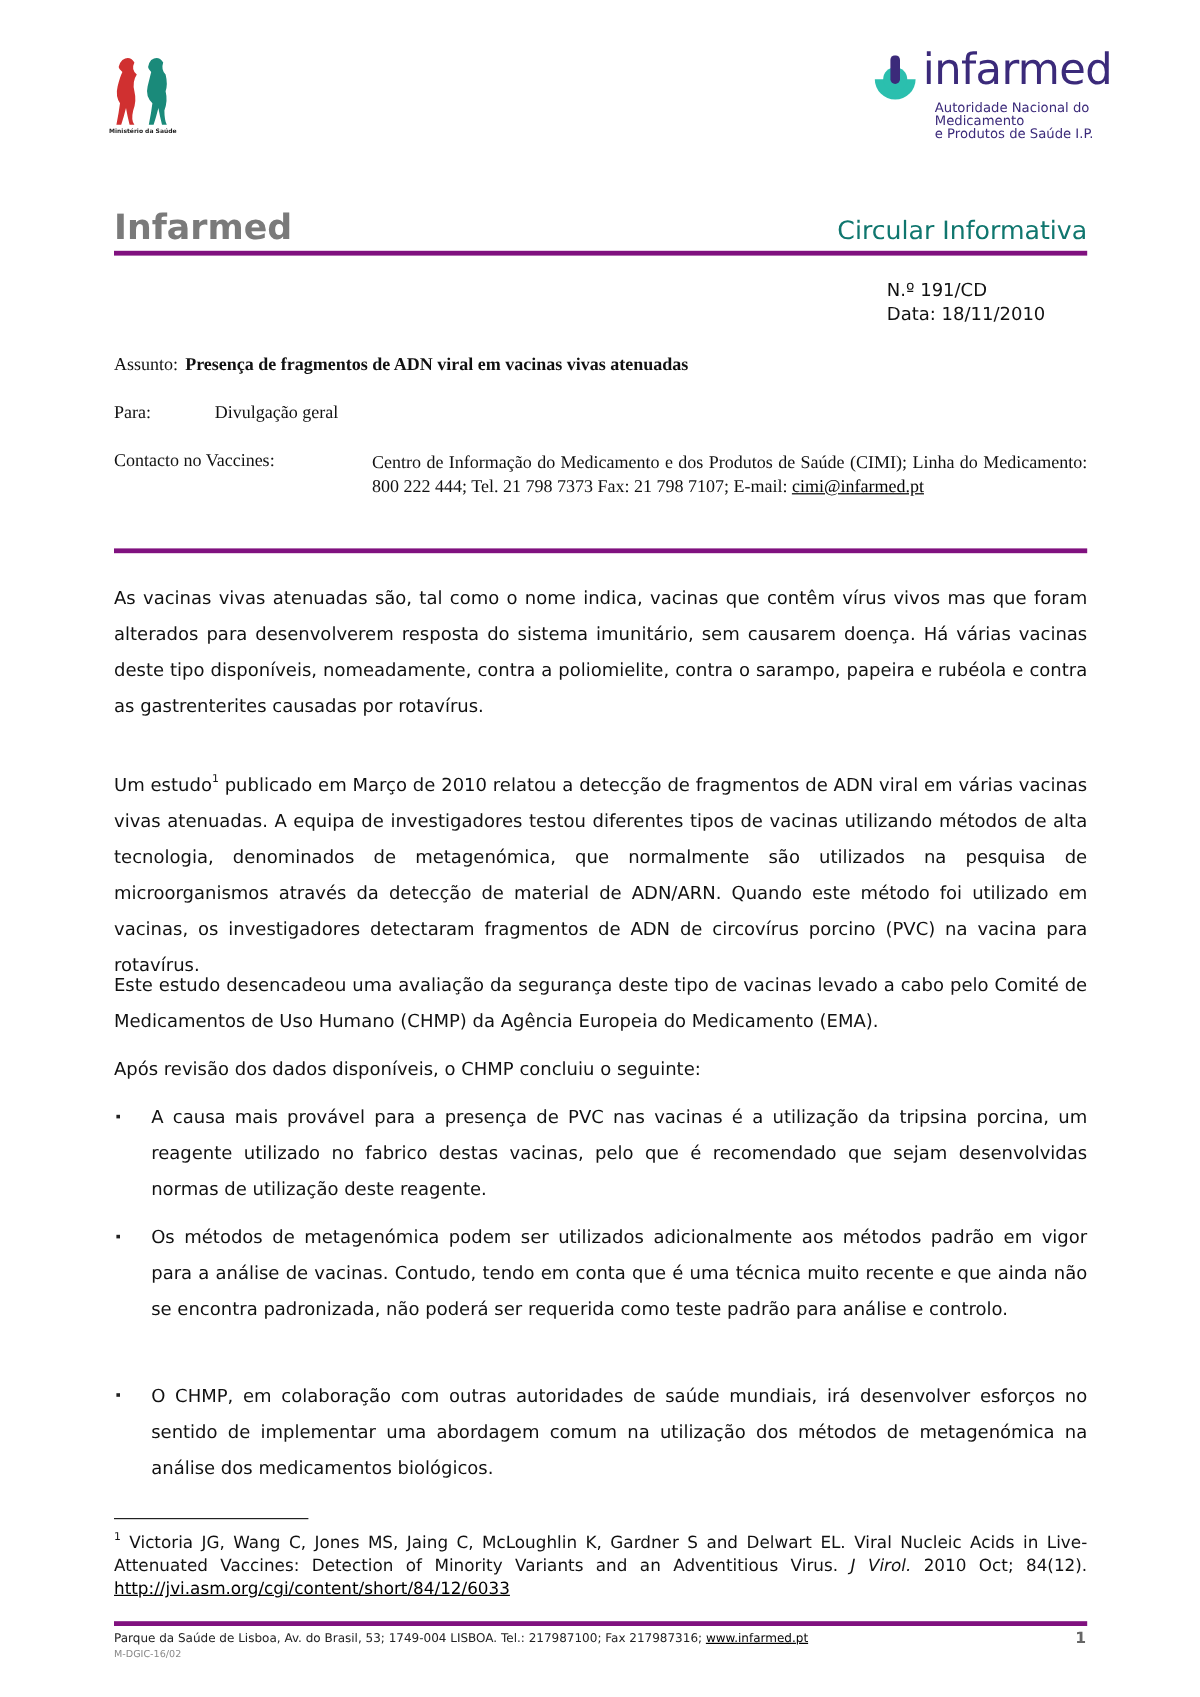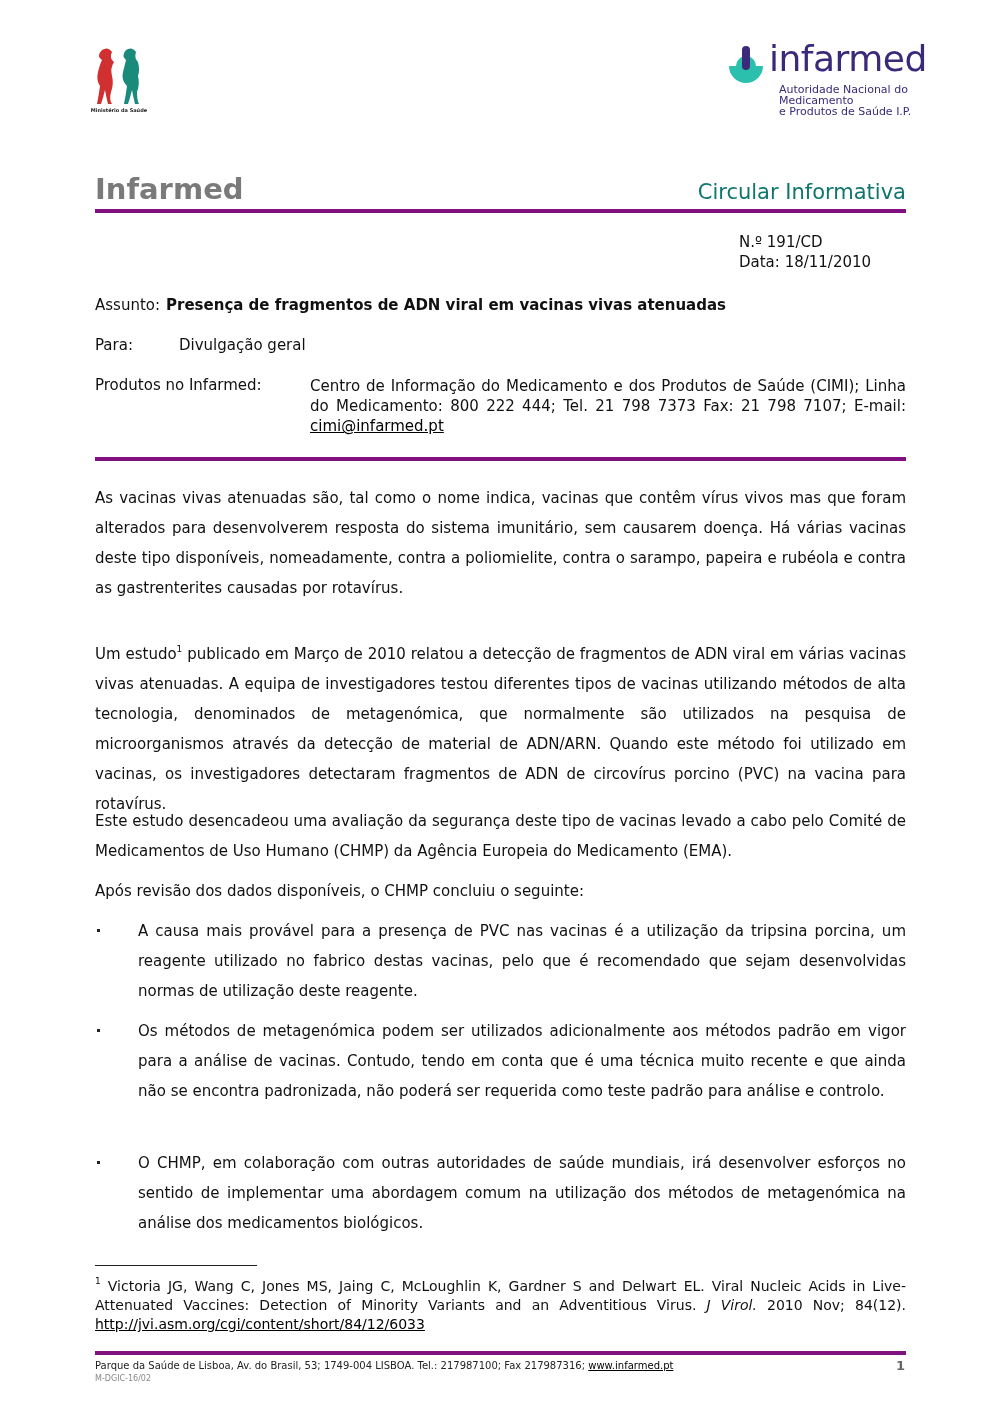--- a/index.html
+++ b/index.html
@@ -17,40 +17,40 @@
   .inf-logo .sub { position: absolute; left: 54px; top: 38px; font-size: 11px; line-height: 11px; color: #3b2a7a; }
 
   .title-left { left: 95px; top: 172px; font-size: 29px; font-weight: bold; color: #7a7a7a; }
   .title-right { right: 94px; top: 180px; font-size: 21px; font-weight: normal; color: #0f766e; }
   .rule { left: 95px; width: 811px; height: 4px; background: #80117f; }
   .rule.top { top: 209px; }
   .rule.mid { top: 457px; }
   .rule.foot { top: 1351px; height: 4px; }
 
   .meta { left: 739px; top: 232px; font-size: 15px; line-height: 20px; }
-  .row { left: 95px; font-size: 15px; }
+  .row { left: 95px; font-size: 15px; font-family: Liberation Serif, serif; }
   .row .lbl { display: inline-block; }
   .assunto { top: 296px; }
   .assunto .val { font-weight: bold; margin-left: 6px; }
   .para { top: 336px; }
   .para .lbl { width: 84px; }
   .contacto { top: 376px; width: 811px; }
   .contacto .lbl { position: absolute; left: 0; top: 0; }
   .contacto .val { position: absolute; left: 215px; top: 0; width: 596px; text-align: justify; line-height: 20px; }
   a.link { color: #000000; text-decoration: underline; }
 
   .body { left: 95px; width: 811px; font-size: 15px; line-height: 30px; text-align: justify; }
   .p1 { top: 483px; }
   .p2 { top: 615px; margin-top: 24px; }
   .p3 { top: 806px; }
   .p4 { top: 876px; }
   .bullets { left: 95px; width: 811px; font-size: 15px; line-height: 30px; text-align: justify; }
   .bullet { position: absolute; left: 0; width: 811px; }
   .bullet .dot { position: absolute; left: 2px; top: 13px; width: 3px; height: 3px; background: #222; }
-  .bullet .txt { margin-left: 43px; display: block; }
+  .bullet .txt { margin-left: 31px; display: block; }
   .b1 { top: 916px; }
   .b2 { top: 1016px; }
   .b3 { top: 1148px; }
   sup { font-size: 9px; vertical-align: 7px; line-height: 0; }
 
   .fn-rule { left: 95px; top: 1265px; width: 162px; height: 1px; background: #222; }
   .footnote { left: 95px; top: 1277px; width: 811px; font-size: 14px; line-height: 19px; text-align: justify; }
   .footnote em { font-style: italic; }
   .foot-text { left: 95px; top: 1360px; font-size: 10px; color: #222; }
   .foot-code { left: 95px; top: 1374px; font-size: 8px; color: #888; }
@@ -89,21 +89,21 @@
   <div>Data: 18/11/2010</div>
 </div>
 
 <div class="abs row assunto">
   <span class="lbl">Assunto:</span><span class="val">Presença de fragmentos de ADN viral em vacinas vivas atenuadas</span>
 </div>
 <div class="abs row para">
   <span class="lbl">Para:</span><span class="val">Divulgação geral</span>
 </div>
 <div class="abs row contacto">
-  <span class="lbl">Produtos no Infarmed:</span>
+  <span class="lbl">Contacto no Vaccines:</span>
   <span class="val"><span>Centro de Informação do Medicamento e dos Produtos de Saúde (CIMI); Linha do Medicamento: 800 222 444; Tel. 21 798 7373 Fax: 21 798 7107; E-mail: </span><a class="link">cimi@infarmed.pt</a></span>
 </div>
 <div class="abs rule mid"></div>
 
 <div class="abs body p1">As vacinas vivas atenuadas são, tal como o nome indica, vacinas que contêm vírus vivos mas que foram alterados para desenvolverem resposta do sistema imunitário, sem causarem doença. Há várias vacinas deste tipo disponíveis, nomeadamente, contra a poliomielite, contra o sarampo, papeira e rubéola e contra as gastrenterites causadas por rotavírus.</div>
 <div class="abs body p2"><span>Um estudo</span><sup>1</sup><span> publicado em Março de 2010 relatou a detecção de fragmentos de ADN viral em várias vacinas vivas atenuadas. A equipa de investigadores testou diferentes tipos de vacinas utilizando métodos de alta tecnologia, denominados de metagenómica, que normalmente são utilizados na pesquisa de microorganismos através da detecção de material de ADN/ARN. Quando este método foi utilizado em vacinas, os investigadores detectaram fragmentos de ADN de circovírus porcino (PVC) na vacina para rotavírus.</span></div>
 <div class="abs body p3">Este estudo desencadeou uma avaliação da segurança deste tipo de vacinas levado a cabo pelo Comité de Medicamentos de Uso Humano (CHMP) da Agência Europeia do Medicamento (EMA).</div>
 <div class="abs body p4">Após revisão dos dados disponíveis, o CHMP concluiu o seguinte:</div>
 
 <div class="abs bullets" style="top:0;">
@@ -115,18 +115,18 @@
       <span class="dot"></span>
       <span class="txt">Os métodos de metagenómica podem ser utilizados adicionalmente aos métodos padrão em vigor para a análise de vacinas. Contudo, tendo em conta que é uma técnica muito recente e que ainda não se encontra padronizada, não poderá ser requerida como teste padrão para análise e controlo.</span>
     </div>
   <div class="bullet b3">
       <span class="dot"></span>
       <span class="txt">O CHMP, em colaboração com outras autoridades de saúde mundiais, irá desenvolver esforços no sentido de implementar uma abordagem comum na utilização dos métodos de metagenómica na análise dos medicamentos biológicos.</span>
     </div>
 </div>
 
 <div class="abs fn-rule"></div>
-<div class="abs footnote"><sup>1</sup><span> Victoria JG, Wang C, Jones MS, Jaing C, McLoughlin K, Gardner S and Delwart EL. Viral Nucleic Acids in Live-Attenuated Vaccines: Detection of Minority Variants and an Adventitious Virus. </span><em>J Virol.</em><span> 2010 Nov; 84(12). </span><a class="link">http://jvi.asm.org/cgi/content/short/84/12/6033</a></div>
+<div class="abs footnote"><sup>1</sup><span> Victoria JG, Wang C, Jones MS, Jaing C, McLoughlin K, Gardner S and Delwart EL. Viral Nucleic Acids in Live-Attenuated Vaccines: Detection of Minority Variants and an Adventitious Virus. </span><em>J Virol.</em><span> 2010 Oct; 84(12). </span><a class="link">http://jvi.asm.org/cgi/content/short/84/12/6033</a></div>
 
 <div class="abs rule foot"></div>
 <div class="abs foot-text"><span>Parque da Saúde de Lisboa, Av. do Brasil, 53; 1749-004 LISBOA. Tel.: 217987100; Fax 217987316; </span><a class="link">www.infarmed.pt</a></div>
 <div class="abs foot-code">M-DGIC-16/02</div>
 <div class="abs page-num">1</div>
 
 </body></html>

